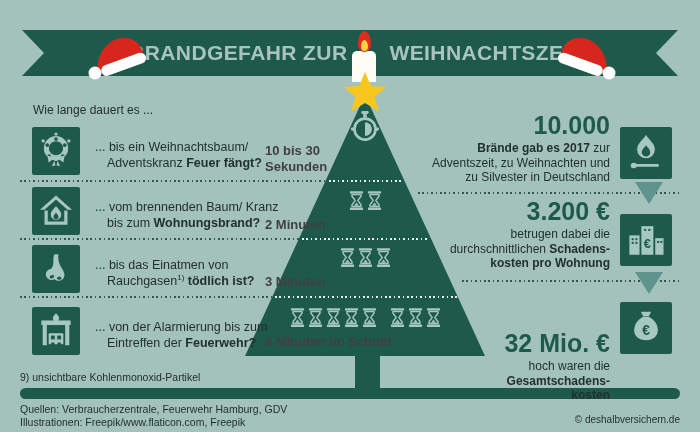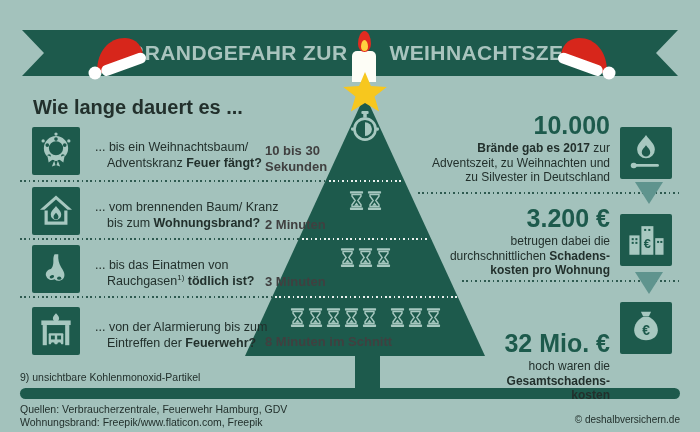--- a/index.html
+++ b/index.html
@@ -35,21 +35,21 @@
   .trunk{left:355px;top:350px;width:25px;height:49px;background:var(--dark);z-index:2;}
   .basebar{left:20px;top:388px;width:660px;height:11px;background:var(--dark);border-radius:6px;z-index:1;}
 
   
   .dots{height:2px;background-image:repeating-linear-gradient(90deg,var(--dotc) 0 1.6px,transparent 1.6px 4.4px);z-index:1;}
   .dots-w{height:2px;background-image:repeating-linear-gradient(90deg,#e9f1ee 0 1.6px,transparent 1.6px 4.4px);z-index:3;}
 
   .arrow-down{width:0;height:0;border-left:14px solid transparent;border-right:14px solid transparent;border-top:22px solid var(--arrow);z-index:2;}
 
   
-  .q-heading{left:33px;top:96px;font-size:20px;font-weight:bold;color:var(--ink);z-index:2;}
+  .q-heading{left:33px;top:103px;font-size:12px;font-weight:normal;color:var(--ink);z-index:2;}
   .icon-sq{width:48px;height:48px;background:var(--dark);border-radius:2px;display:flex;align-items:center;justify-content:center;z-index:2;}
   .q-text{left:95px;width:205px;font-size:12.5px;line-height:16px;color:var(--ink);z-index:2;}
   .q-text .l2{padding-left:12px;}
   .b{font-weight:bold;}
   sup{font-size:8px;vertical-align:super;line-height:0;}
 
   
   .tree-label{left:265px;width:200px;text-align:left;color:#404040;font-weight:bold;font-size:13px;line-height:16px;z-index:3;}
   .hg-row{display:flex;gap:3px;justify-content:center;width:200px;left:265px;z-index:3;color:var(--light);}
   .hg-row .hg:nth-child(6){margin-left:10px;}
@@ -325,21 +325,21 @@
   <div class="abs icon-sq2" style="left:620px;top:127px;">
     <svg width="48" height="48" viewBox="0 0 52 52">
       <path d="M26 6.5 c4.6 6.6 9.6 9.6 9.6 15.7 a9.6 9.6 0 0 1 -19.2 0 c0 -6.1 5 -9.1 9.6 -15.7 Z" fill="#a7c8c0"></path>
       <path d="M26 17.5 c2.2 3.1 4.6 4.6 4.6 7.6 a4.6 4.6 0 0 1 -9.2 0 c0 -3 2.4 -4.5 4.6 -7.6 Z" fill="#1d5a4c"></path>
       <rect x="12" y="38" width="28" height="3" rx="1.5" fill="#a7c8c0"></rect>
       <rect x="9.5" y="36.6" width="6.4" height="5.8" rx="2.9" fill="#a7c8c0"></rect>
     </svg>
   </div>
   <div class="abs arrow-down" style="left:635px;top:182px;"></div>
 
-  <div class="abs stat" style="top:205px;text-align:right;">
+  <div class="abs stat" style="top:198px;text-align:right;">
     <div class="stat-value">3.200 €</div>
     <div class="stat-line"><span>betrugen dabei die</span></div>
     <div class="stat-line"><span>durchschnittlichen </span><span class="b">Schadens-</span></div>
     <div class="stat-line"><span class="b">kosten pro Wohnung</span></div>
   </div>
   <div class="abs icon-sq2" style="left:620px;top:214px;">
     <svg width="48" height="48" viewBox="0 0 52 52">
       <rect x="8" y="21" width="11" height="21" fill="#a7c8c0"></rect>
       <rect x="10.5" y="24" width="2.2" height="2.2" fill="#1d5a4c"></rect>
         <rect x="14.5" y="24" width="2.2" height="2.2" fill="#1d5a4c"></rect>
@@ -366,17 +366,17 @@
     <svg width="48" height="48" viewBox="0 0 52 52">
       <path d="M20.5 8.5 h11 l-2.2 4.5 h-6.6 Z" fill="#a7c8c0"></path>
       <path d="M23.5 13.5 h5 c6.8 3.5 10.3 8.6 10.3 15 c0 6.2 -5.1 10.8 -12.8 10.8 c-7.7 0 -12.8 -4.6 -12.8 -10.8 c0 -6.4 3.5 -11.5 10.3 -15 Z" fill="#a7c8c0"></path>
       <text x="26" y="33.5" font-size="15" font-weight="bold" fill="#1d5a4c" text-anchor="middle" font-family="Liberation Sans, sans-serif">€</text>
     </svg>
   </div>
 
   <div class="abs footnote">9) unsichtbare Kohlenmonoxid-Partikel</div>
   <div class="abs sources">
     <div>Quellen: Verbraucherzentrale, Feuerwehr Hamburg, GDV</div>
-    <div>Wohnungsbrand: Freepik/www.flaticon.com, Freepik</div>
+    <div>Illustrationen: Freepik/www.flaticon.com, Freepik</div>
   </div>
   <div class="abs copyright">© deshalbversichern.de</div>
 
 </div>
 
 </body></html>

